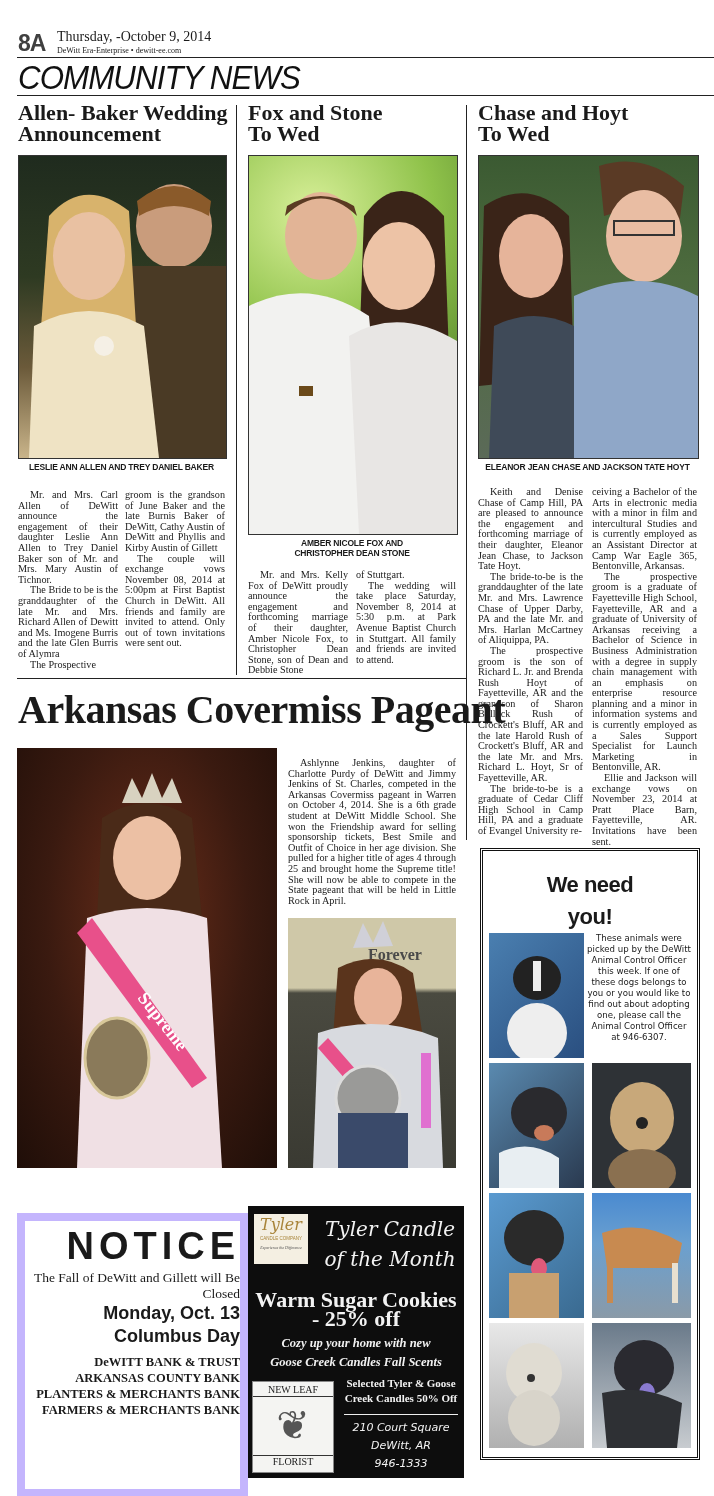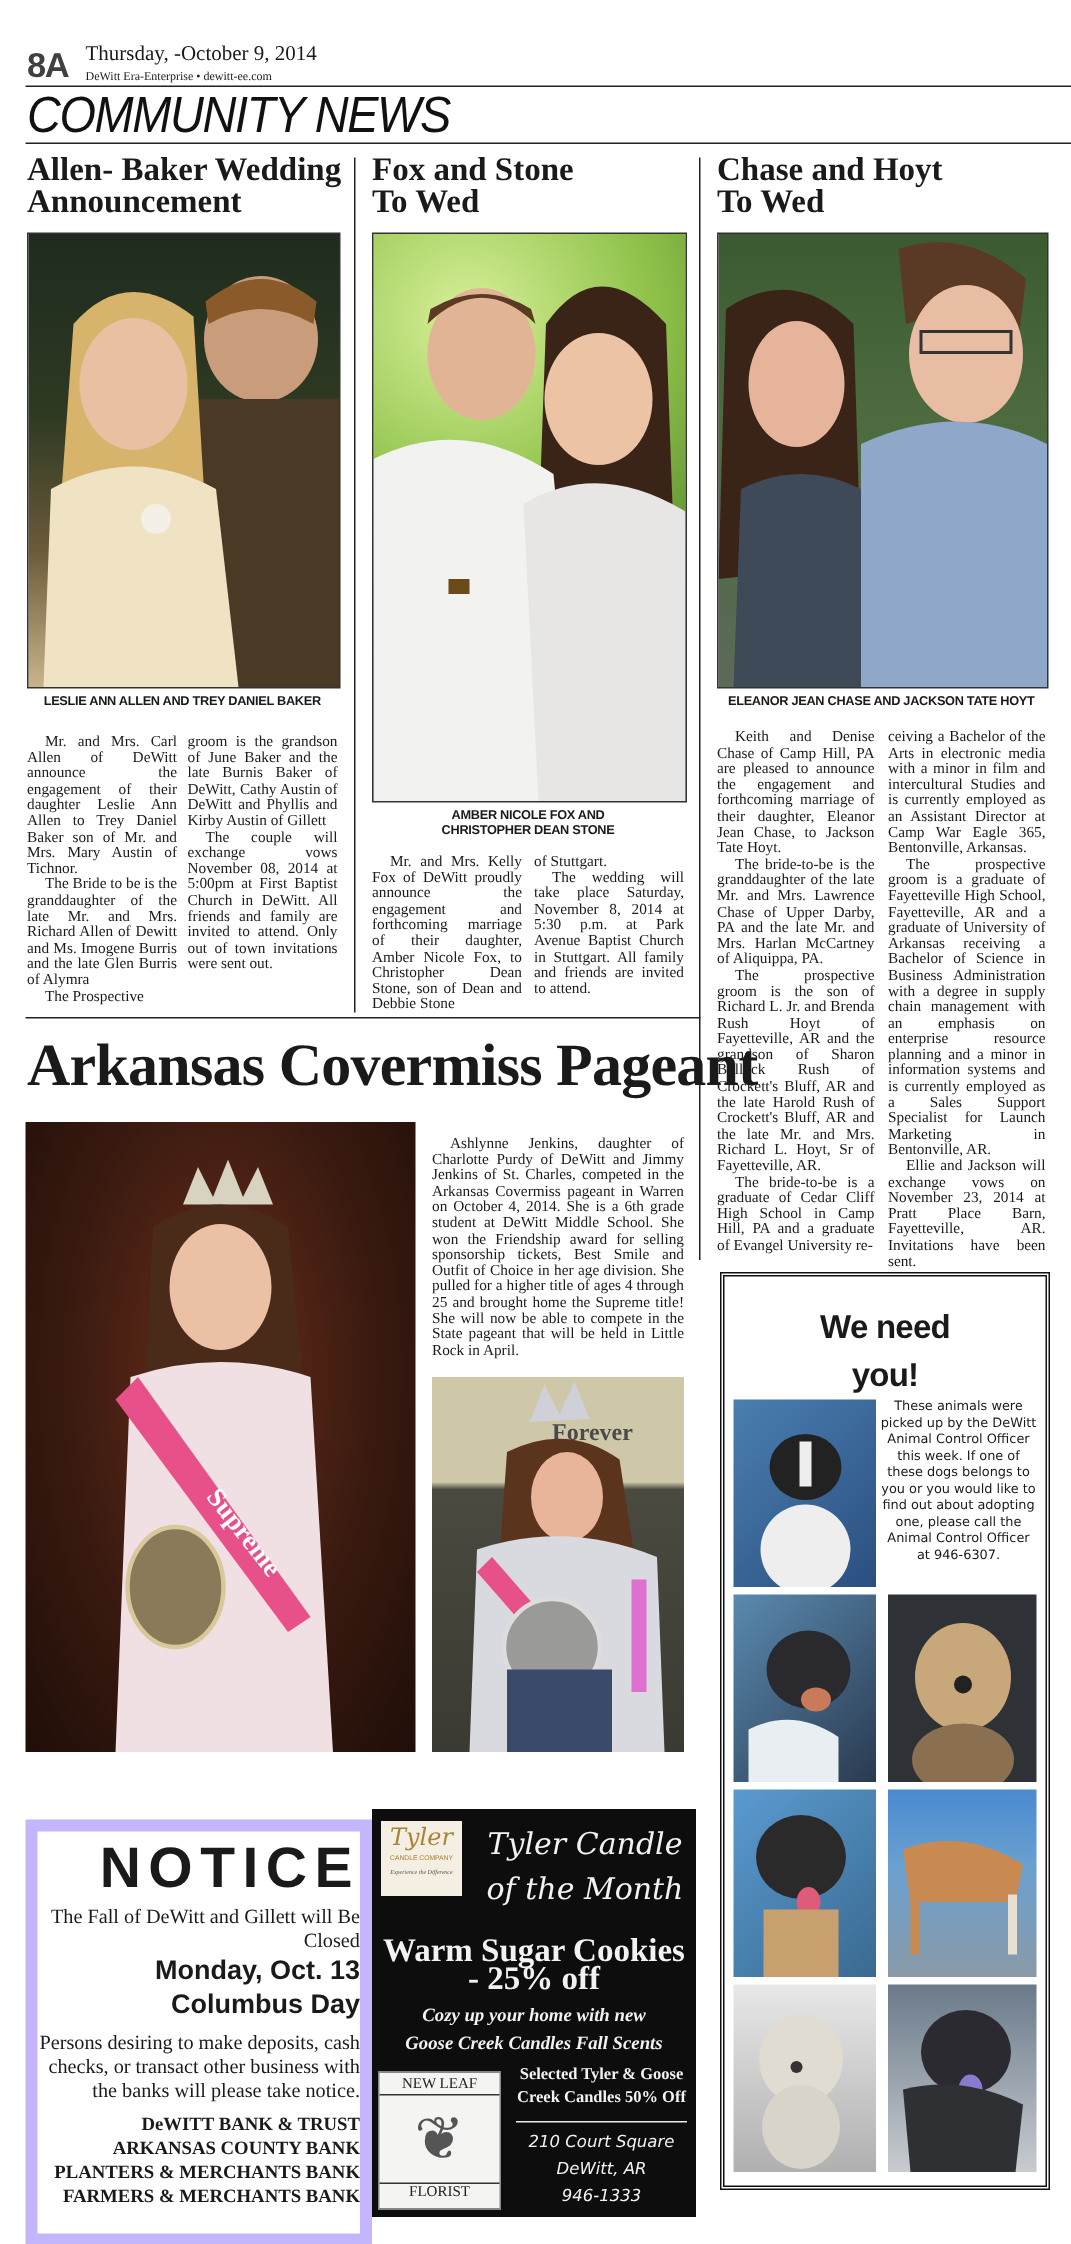--- a/index.html
+++ b/index.html
@@ -152,21 +152,20 @@
     <rect x="133" y="135" width="10" height="75" fill="#e070d0"></rect>
     <rect x="50" y="195" width="70" height="55" fill="#3a4a6a"></rect>
   </svg>
 </div>
 
 <div class="abs notice">
   <div class="notice-title">NOTICE</div>
   <p class="n1">The Fall of DeWitt and Gillett will Be Closed</p>
   <p class="n2">Monday, Oct. 13</p>
   <p class="n2">Columbus Day</p>
-  <p class="n3">Persons desiring to make deposits, cash checks, or transact other business with the banks will please take notice.</p>
   <div class="n4" style="margin-top:6px;">
     <div>DeWITT BANK &amp; TRUST</div>
     <div>ARKANSAS COUNTY BANK</div>
     <div>PLANTERS &amp; MERCHANTS BANK</div>
     <div>FARMERS &amp; MERCHANTS BANK</div>
   </div>
 </div>
 
 <div class="abs ad">
   <div class="abs" style="left:6px;top:8px;width:54px;height:50px;background:#f4efe2;color:#a8843a;">

